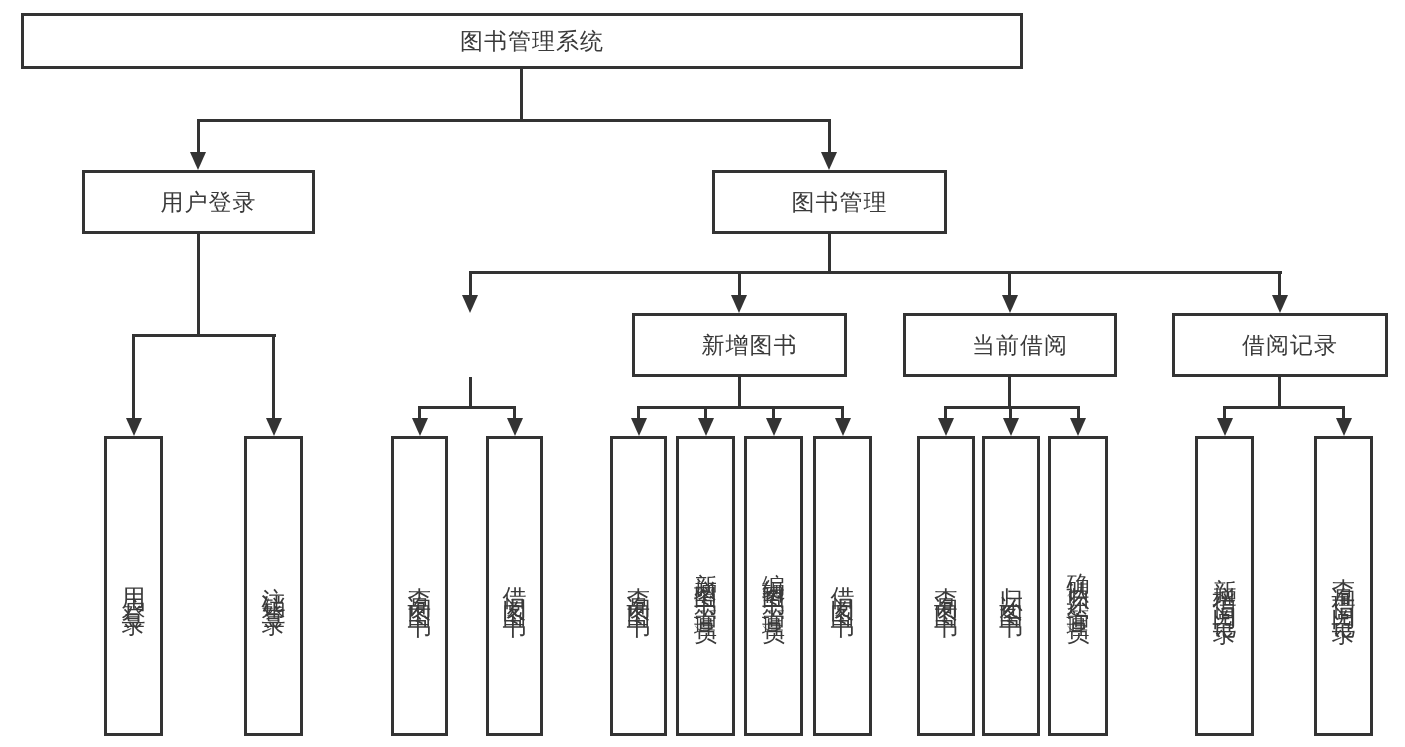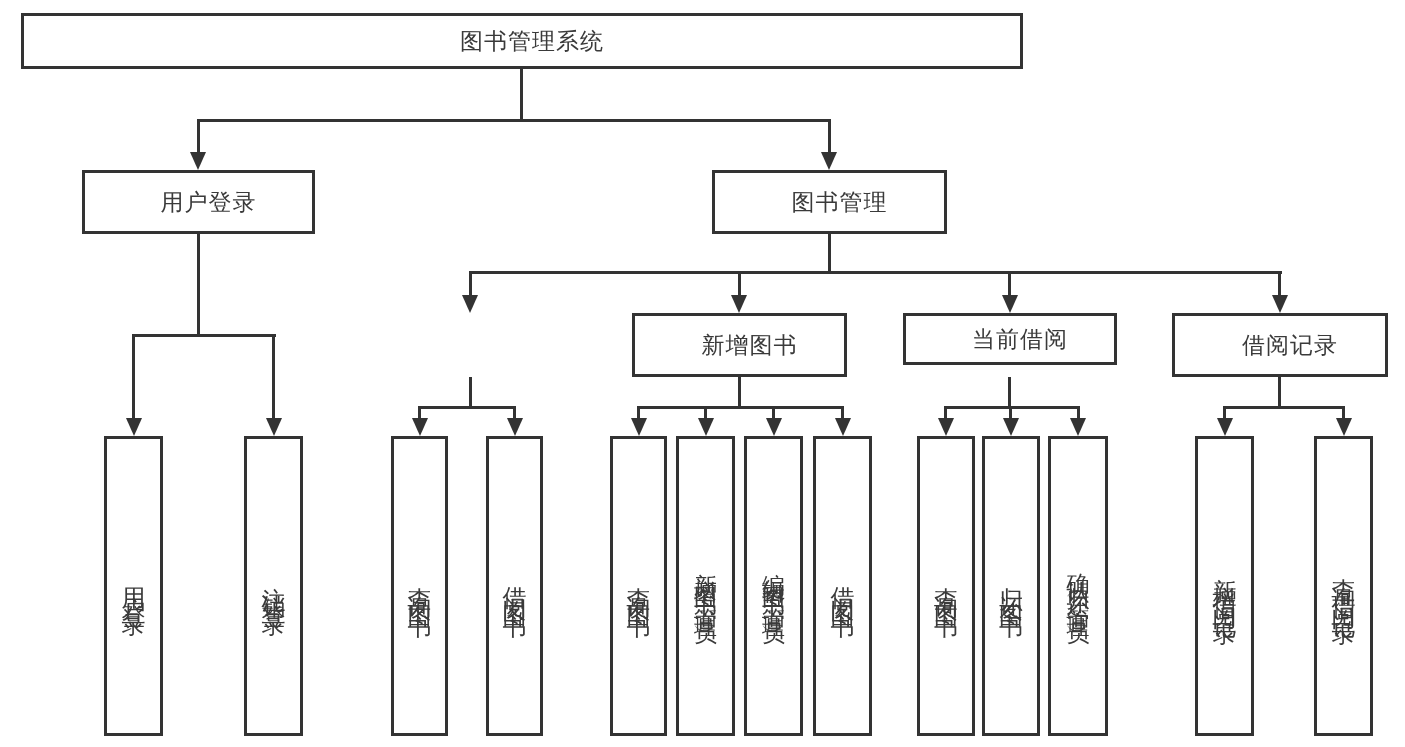--- a/index.html
+++ b/index.html
@@ -92,21 +92,21 @@
     <div class="arrow" style="left:731px;top:295px;"></div>
     <div class="line" style="left:1008px;top:271px;width:3px;height:26px;"></div>
     <div class="arrow" style="left:1002px;top:295px;"></div>
     <div class="line" style="left:1278px;top:271px;width:3px;height:26px;"></div>
     <div class="arrow" style="left:1272px;top:295px;"></div>
   </div>
 
   <div class="box hbox" style="left:632px;top:313px;width:215px;height:64px;">
     <span>新增图书</span>
   </div>
-  <div class="box hbox" style="left:903px;top:313px;width:214px;height:52px;">
+  <div class="box hbox" style="left:903px;top:313px;width:214px;height:64px;">
     <span>当前借阅</span>
   </div>
   <div class="box hbox" style="left:1172px;top:313px;width:216px;height:64px;">
     <span>借阅记录</span>
   </div>
 
   <div>
     <div class="line" style="left:469px;top:377px;width:3px;height:32px;"></div>
     <div class="line" style="left:418px;top:406px;width:98px;height:3px;"></div>
     <div class="line" style="left:418px;top:406px;width:3px;height:14px;"></div>

